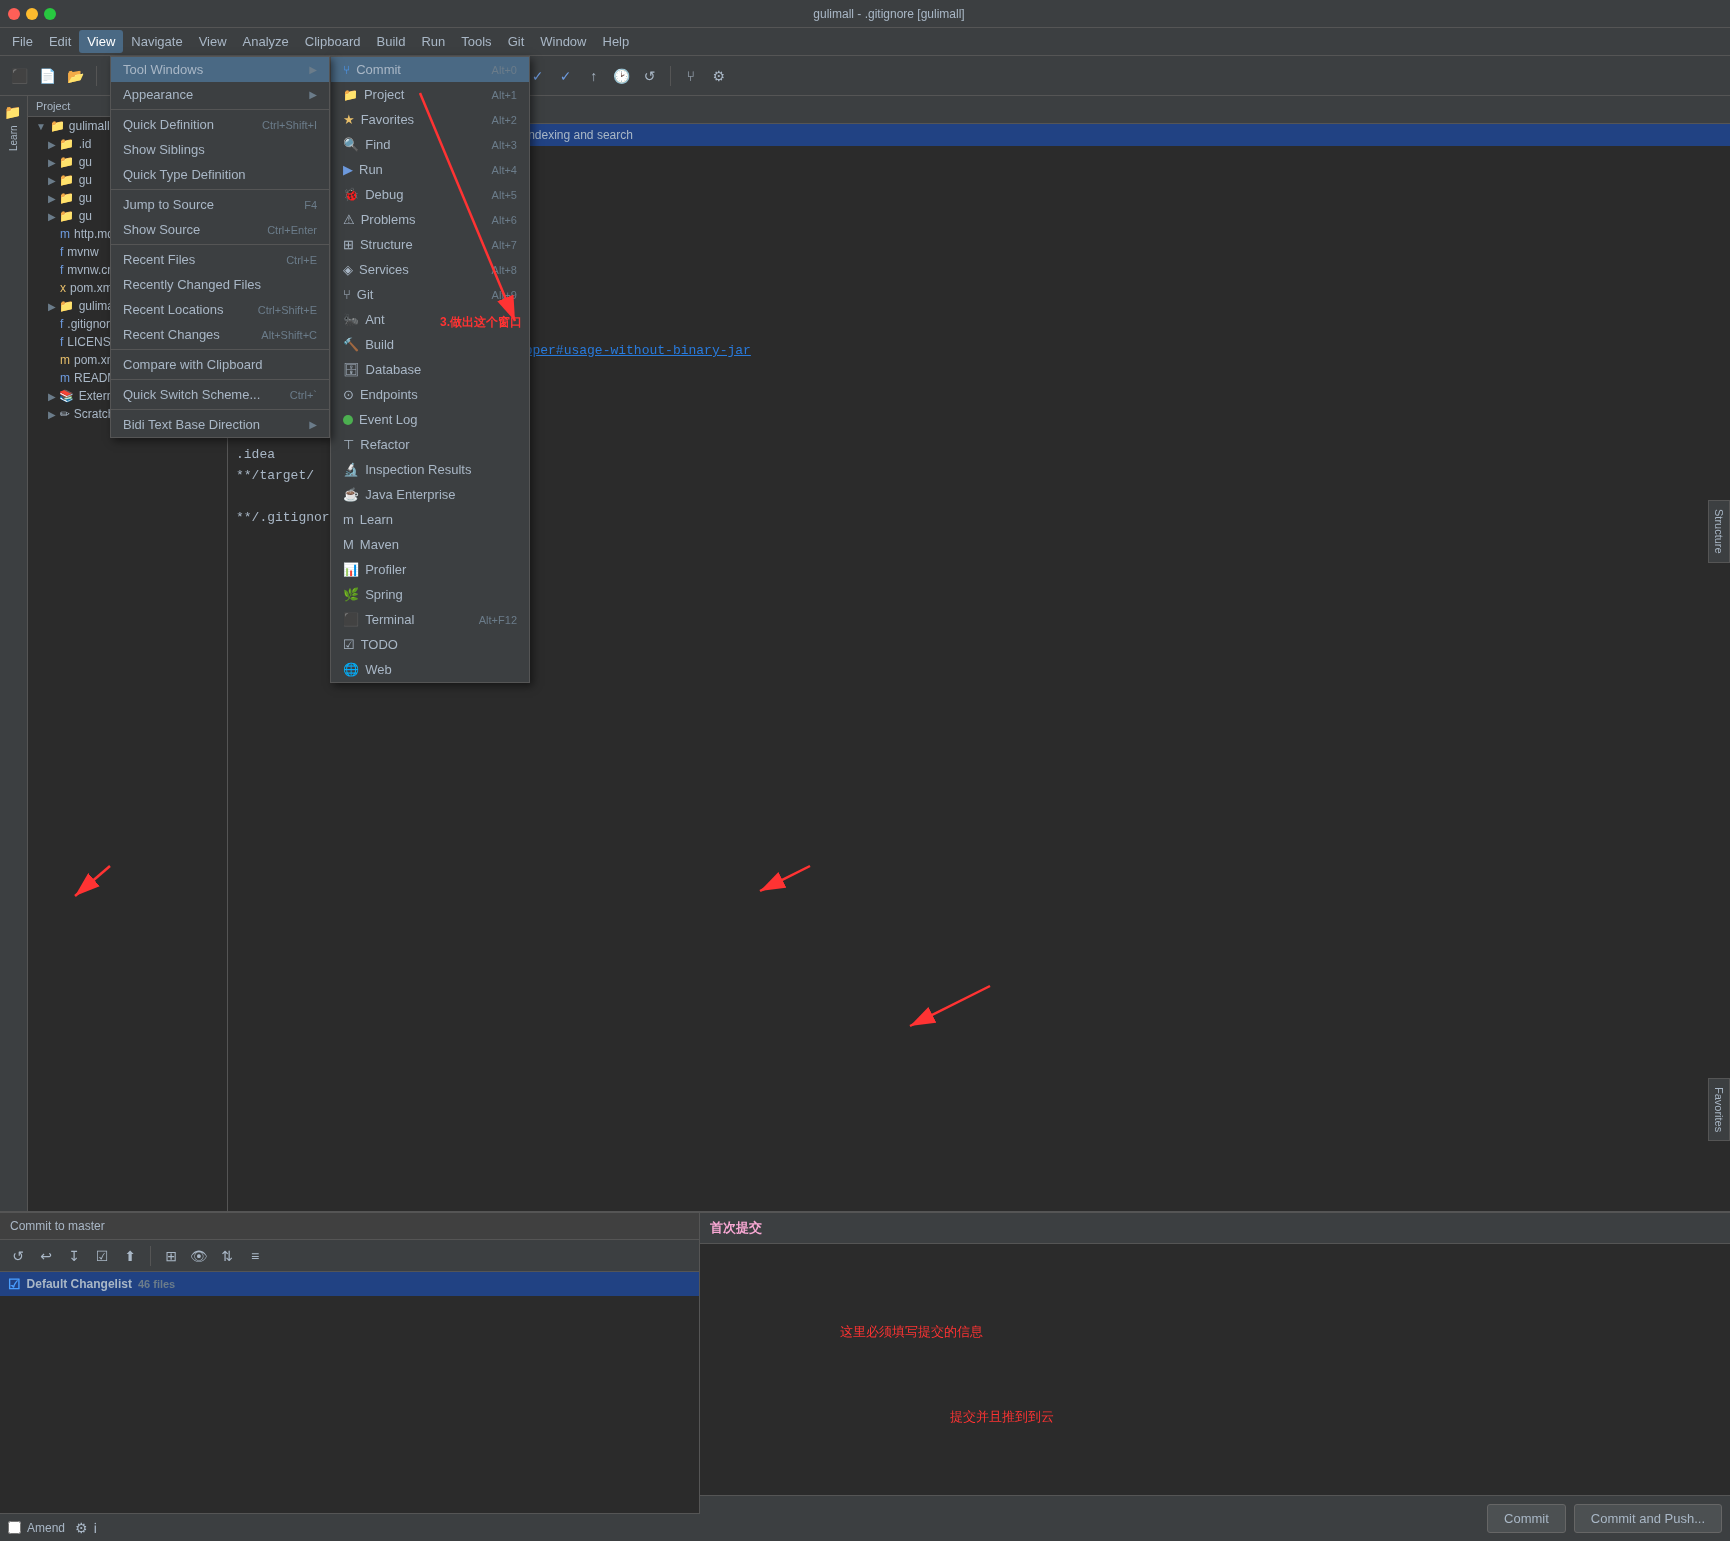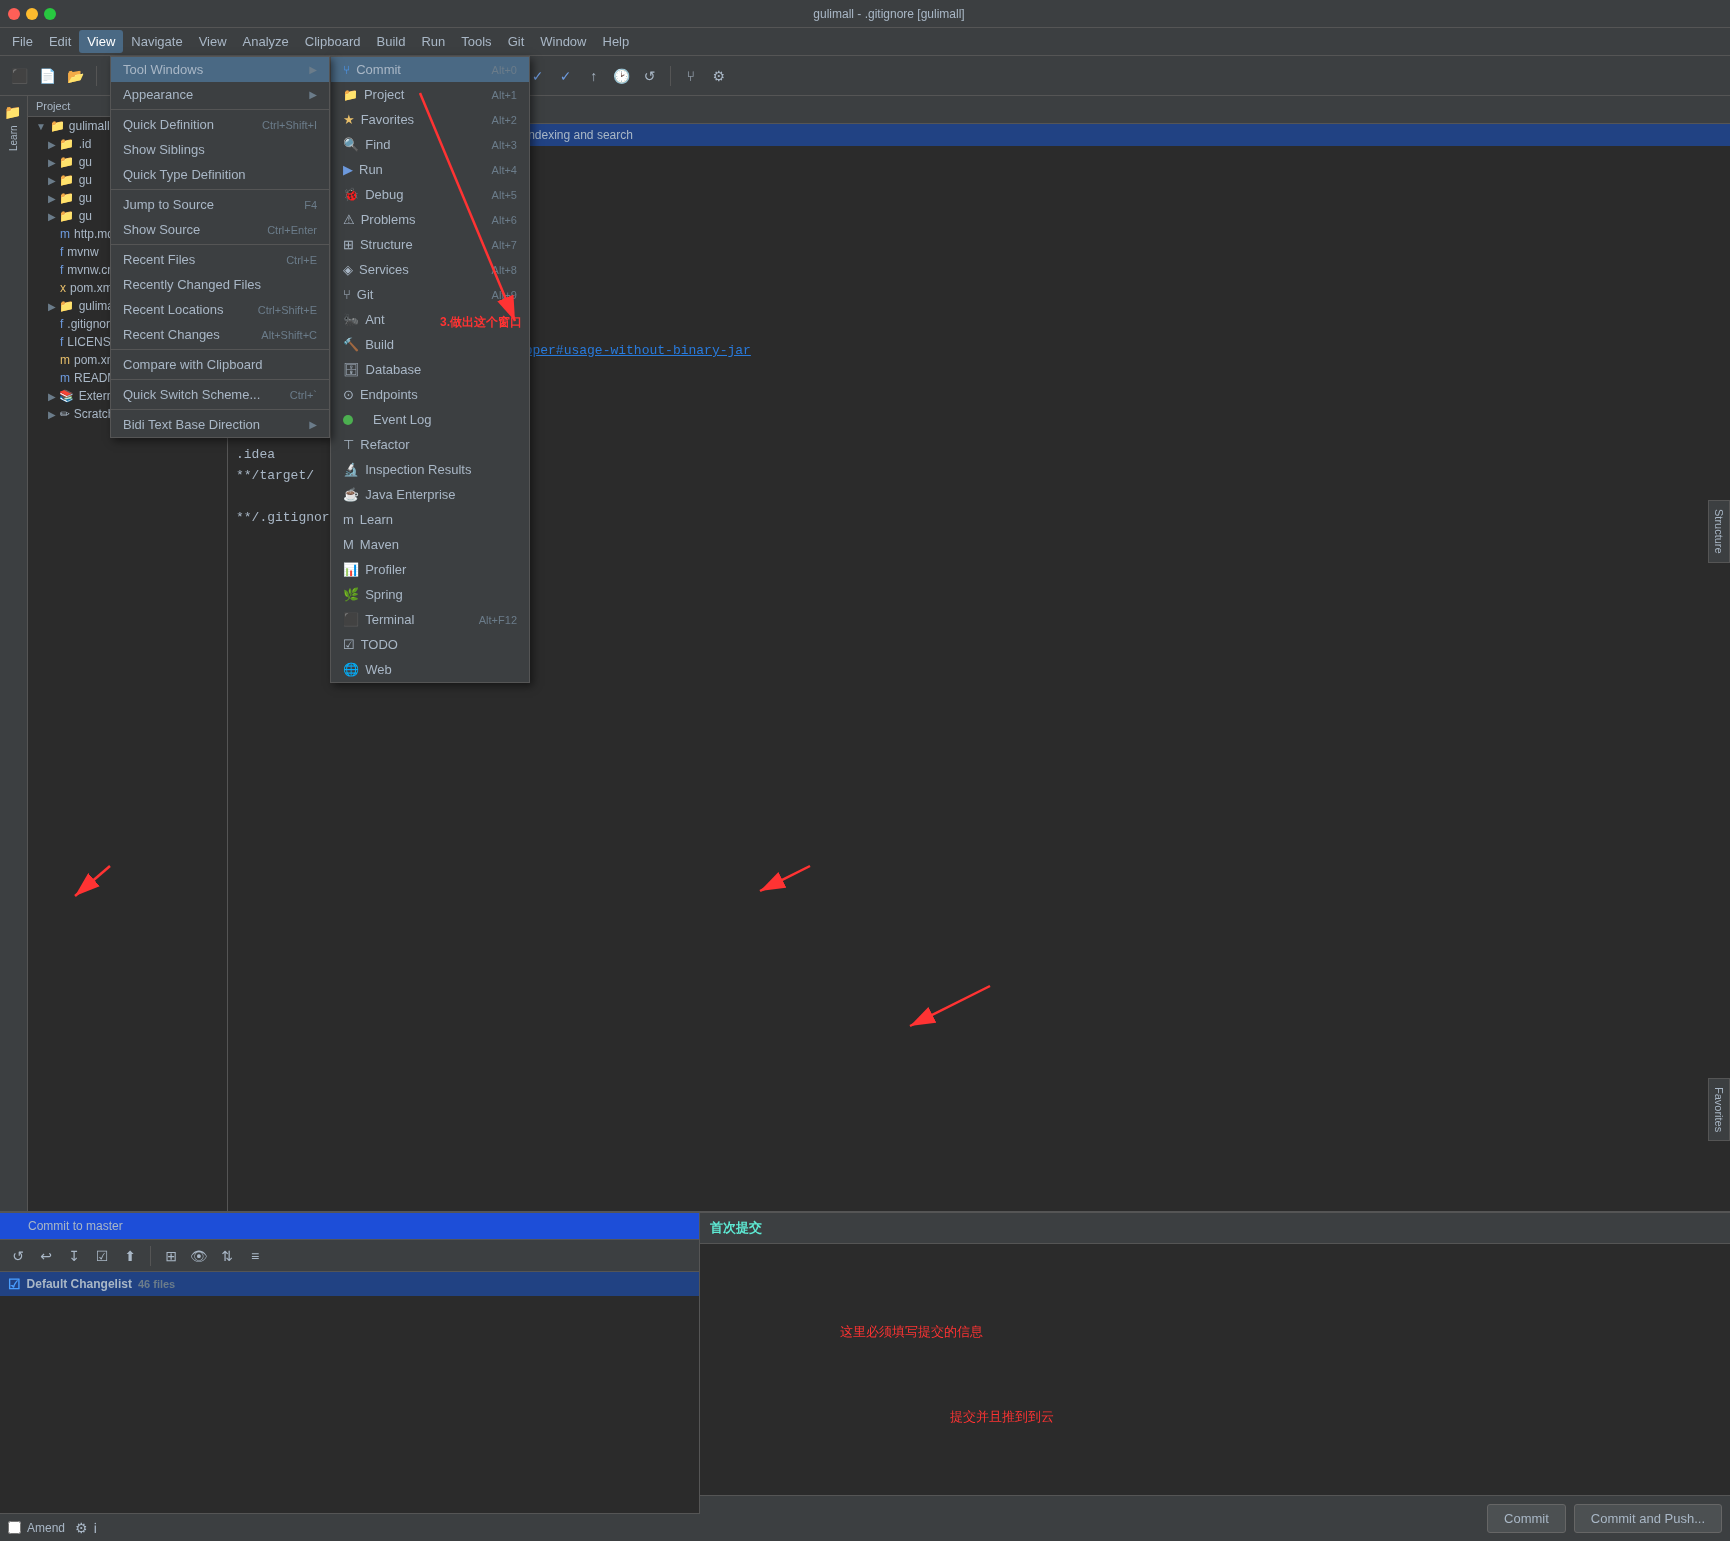--- a/index.html
+++ b/index.html
@@ -212,24 +212,24 @@
     }
 
     .commit-panel {
       width: 700px;
       display: flex;
       flex-direction: column;
       border-right: 1px solid #555;
     }
 
     .commit-panel-header {
-      padding: 6px 28px;
+      padding: 6px 10px;
       font-size: 12px;
       color: #a9b7c6;
-      background: #1d4ed8;
+      background: #404040;
       border-bottom: 1px solid #555;
     }
 
     .commit-toolbar {
       height: 32px;
       background: #3c3f41;
       display: flex;
       align-items: center;
       padding: 0 6px;
       gap: 4px;
@@ -249,21 +249,21 @@
       gap: 6px;
       font-size: 12px;
       font-weight: bold;
       color: #a9b7c6;
     }
 
     .commit-message-header {
       padding: 6px 10px;
       font-size: 13px;
       font-weight: bold;
-      color: #5eead4;
+      color: #f9a8d4;
       background: #3c3f41;
       border-bottom: 1px solid #555;
     }
 
     .commit-message-area {
       flex: 1;
       position: relative;
       background: #2b2b2b;
     }
 
@@ -755,21 +755,21 @@
         <span>Database</span>
       </span>
     </div>
     <div class="dropdown-item">
       <span style="display:flex; align-items:center; gap:6px;">
         <span>⊙</span>
         <span>Endpoints</span>
       </span>
     </div>
     <div class="dropdown-item">
-      <span style="display:flex; align-items:center; gap:20px;">
+      <span style="display:flex; align-items:center; gap:6px;">
         <span style="width:10px; height:10px; border-radius:50%; background:#4CAF50; display:inline-block;"></span>
         <span>Event Log</span>
       </span>
     </div>
     <div class="dropdown-item">
       <span style="display:flex; align-items:center; gap:6px;">
         <span>⊤</span>
         <span>Refactor</span>
       </span>
     </div>

